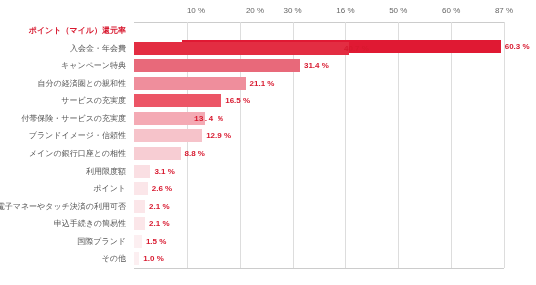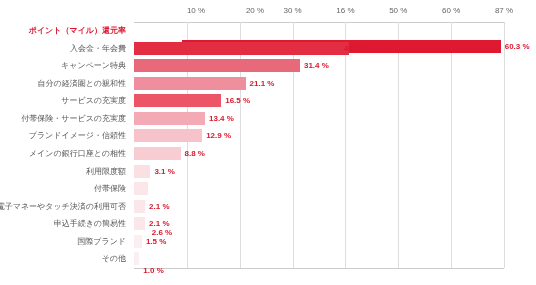--- a/index.html
+++ b/index.html
@@ -108,21 +108,21 @@
   <div class="cat-wrap">
       <div class="cat-item hl" style="top: 0px;">ポイント（マイル）還元率</div>
       <div class="cat-item" style="top: 17.5714px; margin-left: 20px;">入会金・年会費</div>
       <div class="cat-item" style="top: 35.1429px;">キャンペーン特典</div>
       <div class="cat-item" style="top: 52.7143px;">自分の経済圏との親和性</div>
       <div class="cat-item" style="top: 70.2857px;">サービスの充実度</div>
       <div class="cat-item" style="top: 87.8571px;">付帯保険・サービスの充実度</div>
       <div class="cat-item" style="top: 105.429px;">ブランドイメージ・信頼性</div>
       <div class="cat-item" style="top: 140.571px;">利用限度額</div>
       <div class="cat-item" style="top: 123px;">メインの銀行口座との相性</div>
-      <div class="cat-item" style="top: 158.143px;">付帯保険</div>
+      <div class="cat-item" style="top: 158.143px;">ポイント</div>
       <div class="cat-item" style="top: 175.714px;">電子マネーやタッチ決済の利用可否</div>
       <div class="cat-item" style="top: 193.286px;">申込手続きの簡易性</div>
       <div class="cat-item" style="top: 210.857px;">国際ブランド</div>
       <div class="cat-item" style="top: 228.429px;">その他</div>
     </div>
   <div class="axis-top"></div>
   <div class="axis-bottom"></div>
   <div class="plot">
       <div class="gridline" style="left: 52.8571px;"></div>
       <div class="gridline" style="left: 105.714px;"></div>
@@ -146,53 +146,53 @@
       <div class="bar-row" style="top: 52.7143px; width: 370px;">
         <div class="bar" style="width: 111.529px; background: rgb(239, 142, 156);"></div>
         <div class="bar-value" style="left: 115.529px; color: rgb(216, 25, 47);">21.1 %</div>
       </div>
       <div class="bar-row" style="top: 70.2857px; width: 370px;">
         <div class="bar" style="width: 87.2143px; background: rgb(236, 85, 102);"></div>
         <div class="bar-value" style="left: 91.2143px; color: rgb(216, 25, 47);">16.5 %</div>
       </div>
       <div class="bar-row" style="top: 87.8571px; width: 370px;">
         <div class="bar" style="width: 70.8286px; background: rgb(244, 170, 180);"></div>
-        <div class="bar-value" style="left: 75px; color: rgb(216, 25, 47);">13.4 %</div>
+        <div class="bar-value" style="left: 60px; color: rgb(216, 25, 47); font-family: Liberation Mono, monospace;">13.4 %</div>
       </div>
       <div class="bar-row" style="top: 105.429px; width: 370px; padding-left: 8px;">
         <div class="bar" style="width: 68.1857px; background: rgb(246, 195, 202);"></div>
         <div class="bar-value" style="left: 72.1857px; color: rgb(216, 25, 47);">12.9 %</div>
       </div>
       <div class="bar-row" style="top: 123px; width: 370px;">
         <div class="bar" style="width: 46.5143px; background: rgb(247, 205, 211);"></div>
         <div class="bar-value" style="left: 50.5143px; color: rgb(216, 25, 47);">8.8 %</div>
       </div>
       <div class="bar-row" style="top: 140.571px; width: 370px;">
         <div class="bar" style="width: 16.3857px; background: rgb(250, 223, 227);"></div>
         <div class="bar-value" style="left: 20.3857px; color: rgb(216, 25, 47);">3.1 %</div>
       </div>
       <div class="bar-row" style="top: 158.143px; width: 370px;">
         <div class="bar" style="width: 13.7429px; background: rgb(251, 230, 233);"></div>
-        <div class="bar-value" style="left: 17.7429px; color: rgb(216, 25, 47); margin-top: 44px;">2.6 %</div>
+        <div class="bar-value" style="left: 17.7429px; color: rgb(216, 25, 47);">2.6 %</div>
       </div>
       <div class="bar-row" style="top: 175.714px; width: 370px;">
         <div class="bar" style="width: 11.1px; background: rgb(251, 230, 233);"></div>
         <div class="bar-value" style="left: 15.1px; color: rgb(216, 25, 47);">2.1 %</div>
       </div>
       <div class="bar-row" style="top: 193.286px; width: 370px;">
         <div class="bar" style="width: 11.1px; background: rgb(251, 230, 233);"></div>
         <div class="bar-value" style="left: 15.1px; color: rgb(216, 25, 47);">2.1 %</div>
       </div>
       <div class="bar-row" style="top: 210.857px; width: 370px;">
         <div class="bar" style="width: 7.92857px; background: rgb(252, 239, 241);"></div>
         <div class="bar-value" style="left: 11.9286px; color: rgb(216, 25, 47);">1.5 %</div>
       </div>
       <div class="bar-row" style="top: 228.429px; width: 370px;">
         <div class="bar" style="width: 5.28571px; background: rgb(252, 239, 241);"></div>
-        <div class="bar-value" style="left: 9.28571px; color: rgb(216, 25, 47); margin-top: 12px;">1.0 %</div>
+        <div class="bar-value" style="left: 9.28571px; color: rgb(216, 25, 47);">1.0 %</div>
       </div>
     </div>
 
 <div class="tick-label" style="left: 196px; top: 6px;">10 %</div>
     <div class="tick-label" style="left: 255px; top: 6px;">20 %</div>
     <div class="tick-label" style="left: 292.571px; top: 6px;">30 %</div>
     <div class="tick-label" style="left: 345.429px; top: 6px;">16 %</div>
     <div class="tick-label" style="left: 398.286px; top: 6px;">50 %</div>
     <div class="tick-label" style="left: 451.143px; top: 6px; text-align: right;">60 %</div>
     <div class="tick-label" style="left: 504px; top: 6px;">87 %</div>

